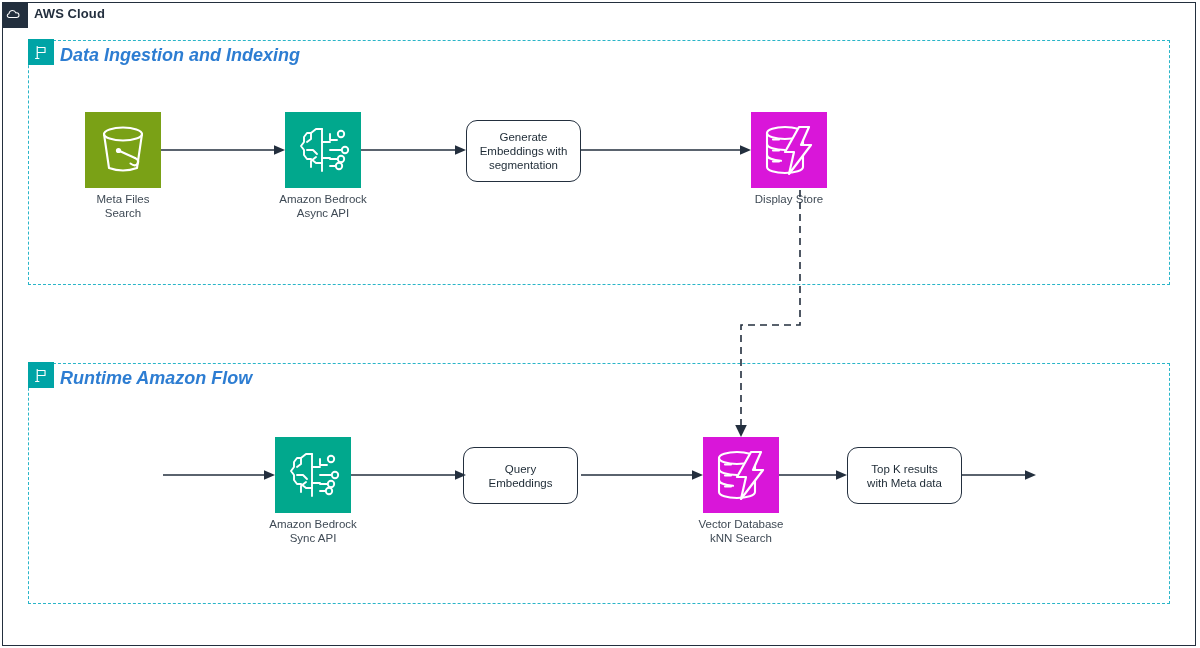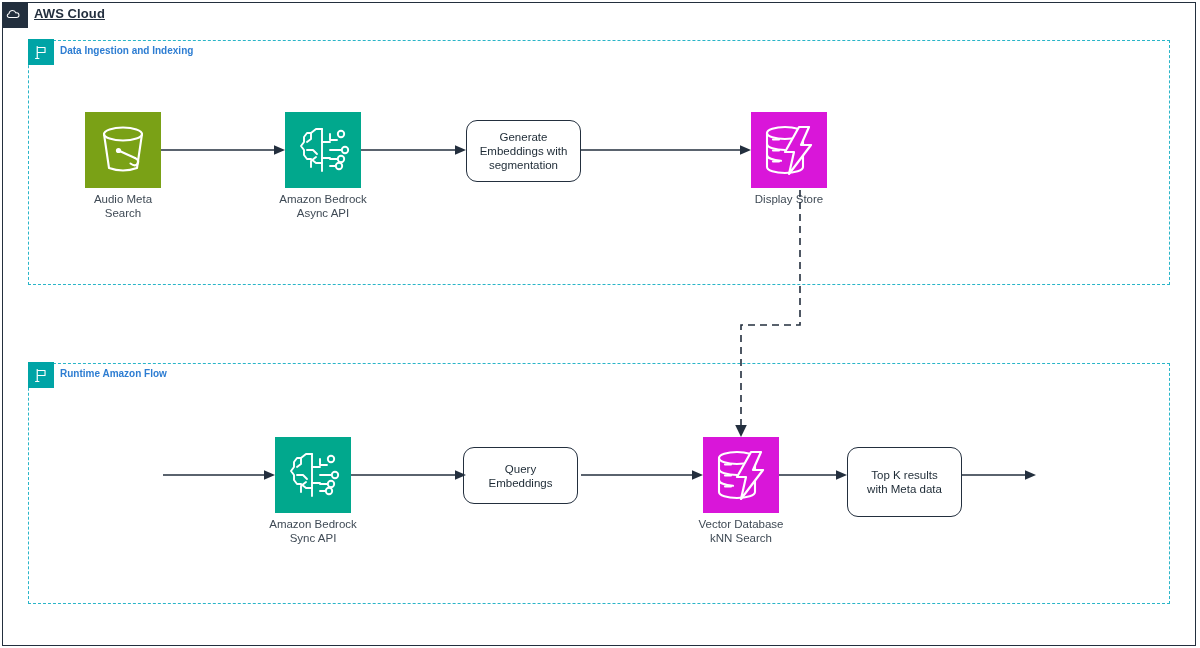--- a/index.html
+++ b/index.html
@@ -41,44 +41,44 @@
   }
   .cloud-title {
     position: absolute;
     left: 34px;
     top: 6px;
     font-size: 13px;
     font-weight: bold;
     color: #232f3e;
     letter-spacing: .1px;
     white-space: nowrap;
-    text-decoration: underline;
   }
 
   
   .group {
     position: absolute;
     border: 1.6px dashed #29b5c8;
     box-sizing: border-box;
   }
   .group-badge {
     position: absolute;
     width: 26px;
     height: 26px;
     background: #00a4a6;
     display: flex;
     align-items: center;
     justify-content: center;
   }
   .group-title {
     position: absolute;
-    font-size: 10px;
+    font-size: 18px;
     font-weight: bold;
     color: #2d7dd2;
     white-space: nowrap;
+    font-style: italic;
   }
   #group1 { left: 28px;  top: 40px;  width: 1142px; height: 245px; }
   #group1-badge { left: 28px; top: 39px; }
   #group1-title { left: 60px; top: 45px; }
 
   #group2 { left: 28px;  top: 363px; width: 1142px; height: 241px; }
   #group2-badge { left: 28px; top: 362px; }
   #group2-title { left: 60px; top: 368px; }
 
   
@@ -158,21 +158,21 @@
       <rect x="0" y="0" width="76" height="76" fill="#7aa116"></rect>
       <g fill="none" stroke="#ffffff" stroke-width="2.1" stroke-linejoin="round" stroke-linecap="round">
         <ellipse cx="38" cy="22" rx="19" ry="6.5"></ellipse>
         <path d="M19 22 L24 56 Q38 61 52 56 L57 22"></path>
         <path d="M33.5 38.5 L50 46"></path>
         <path d="M50 46 q5 2.5 2.5 6 q-2.5 3-7-.5"></path>
       </g>
       <circle cx="33.5" cy="38.5" r="2.6" fill="#ffffff"></circle>
     </svg>
     <div class="svc-label">
-      <div>Audio Meta</div>
+      <div>Meta Files</div>
       <div>Search</div>
     </div>
   </div>
 
   <div class="svc" style="left:285px; top:112px;">
     <svg viewBox="0 0 76 76">
       <rect x="0" y="0" width="76" height="76" fill="#01a88d"></rect>
       <g fill="none" stroke="#ffffff" stroke-width="1.9" stroke-linejoin="round" stroke-linecap="round">
         <path d="M37 17 h-6 l-5 4 h-4 l-3 4 v5 l-3 4 3 4 v5 l3 4 h4 l5 4 h6"></path>
         <path d="M37 17 v42"></path>
@@ -273,21 +273,21 @@
         <path d="M22 49.5 h6"></path>
       </g>
       <path d="M48 15 L34 40 h9 L38 62 L60 33 h-10 L58 15 z" fill="#d916d9" stroke="#ffffff" stroke-width="2.2" stroke-linejoin="round"></path>
     </svg>
     <div class="svc-label">
       <div>Vector Database</div>
       <div>kNN Search</div>
     </div>
   </div>
 
-  <div class="box" style="left:847px; top:447px; width:115px; height:70px;">Top K results with Meta data</div>
+  <div class="box" style="left:847px; top:447px; width:115px; height:57px;">Top K results with Meta data</div>
 
 
   <svg class="conn" style="left:0; top:0;" width="1200" height="648">
 
     <g>
       <line x1="161" y1="150" x2="277" y2="150"></line>
       <polygon class="arrowhead" points="285,150 274,145.2 274,154.8"></polygon>
     </g>
 
     <g>

